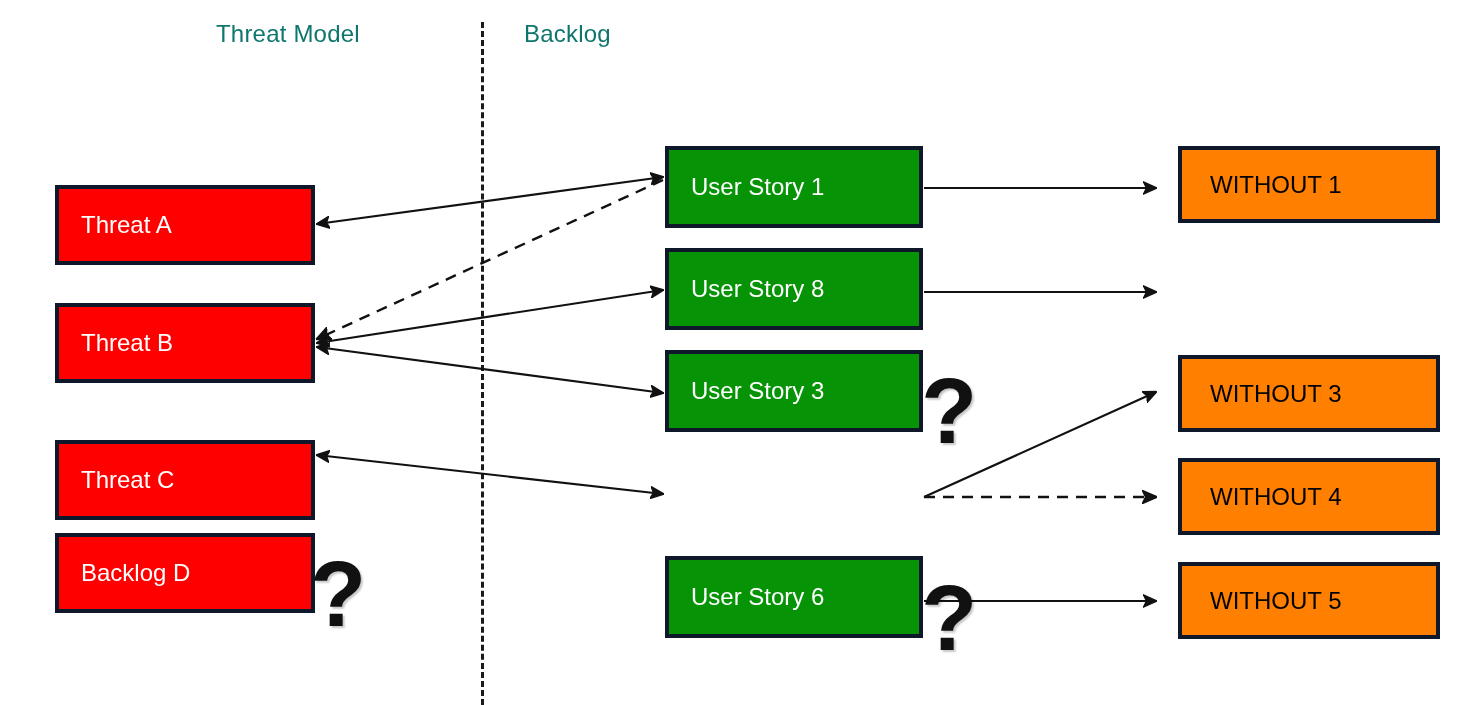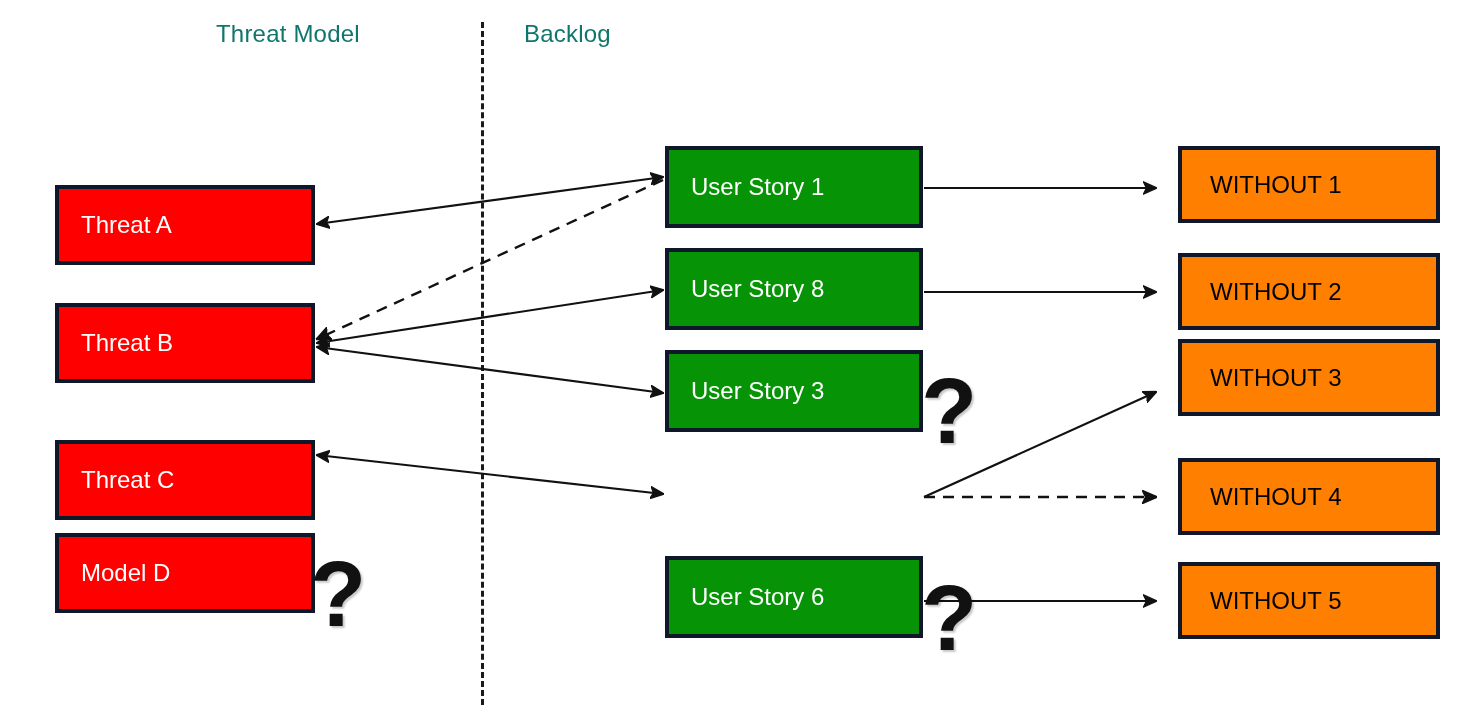--- a/index.html
+++ b/index.html
@@ -136,43 +136,40 @@
   <div class="node threat" style="top:303px">
     <span>Threat B</span>
   </div>
   <div class="node threat" style="top:185px">
     <span>Threat A</span>
   </div>
   <div class="node threat" style="top:440px">
     <span>Threat C</span>
   </div>
   <div class="node threat" style="top:533px">
-    <span>Model D</span>
+    <span>Backlog D</span>
   </div>
 
   <div class="node story" style="top:146px">
     <span>User Story 1</span>
   </div>
   <div class="node story" style="top:248px">
     <span>User Story 8</span>
   </div>
   <div class="node story" style="top:350px">
     <span>User Story 3</span>
   </div>
   <div class="node story" style="top:556px">
     <span>User Story 6</span>
   </div>
 
   <div class="node without" style="top:146px">
     <span>WITHOUT 1</span>
   </div>
-  <div class="node without" style="top:253px">
-    <span>WITHOUT 2</span>
-  </div>
-  <div class="node without" style="top:339px">
+  <div class="node without" style="top:355px">
     <span>WITHOUT 3</span>
   </div>
   <div class="node without" style="top:458px">
     <span>WITHOUT 4</span>
   </div>
   <div class="node without" style="top:562px">
     <span>WITHOUT 5</span>
   </div>
 
   <div class="qmark" style="left:310px; top:548px">?</div>

